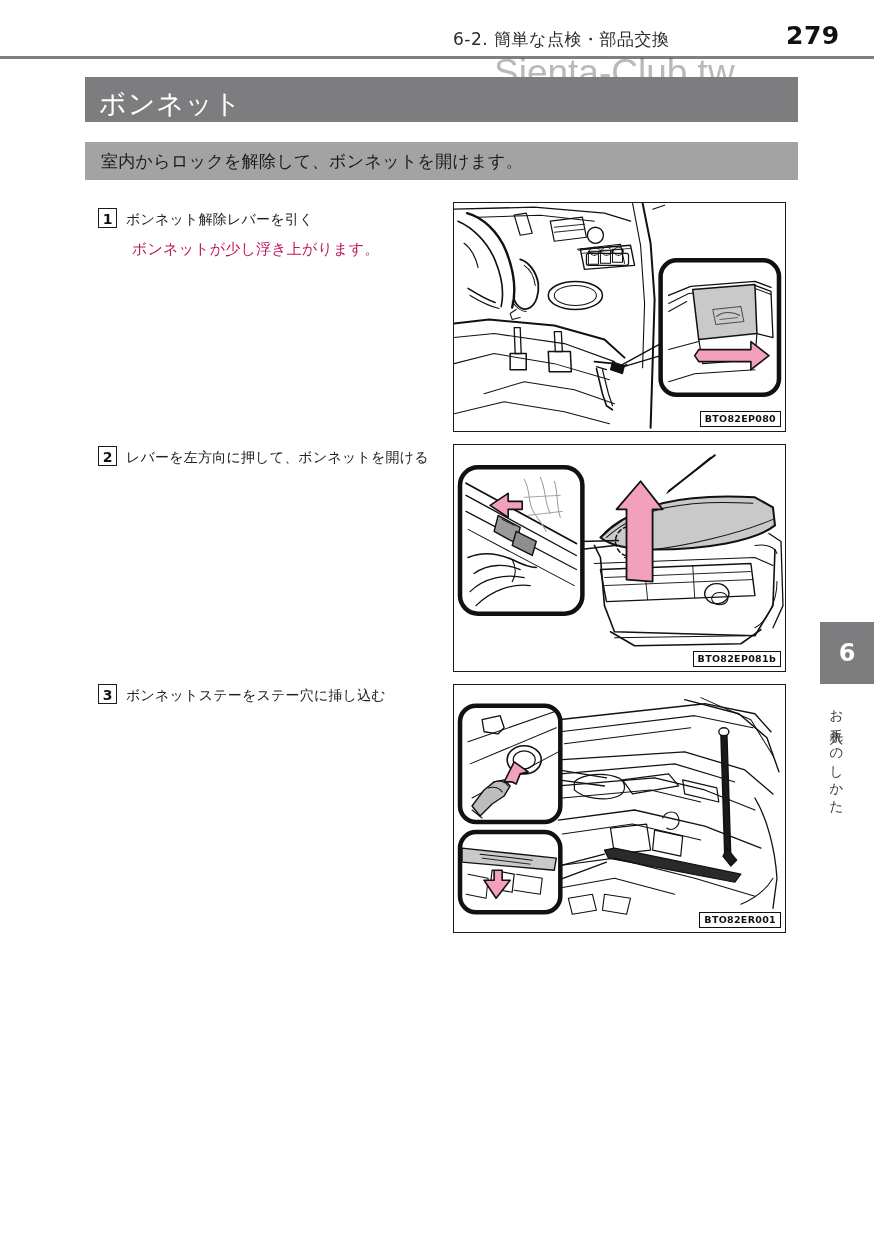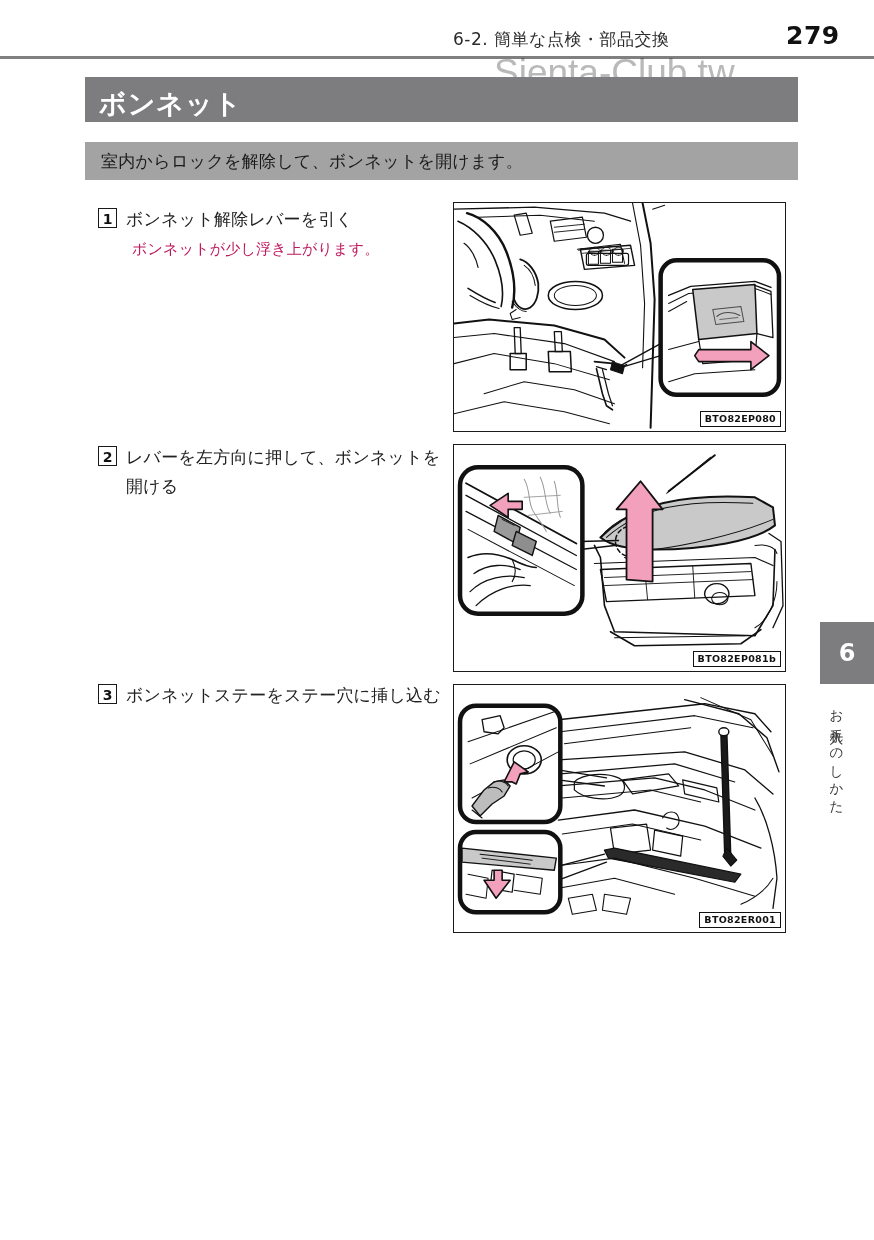--- a/index.html
+++ b/index.html
@@ -75,21 +75,21 @@
     height: 45px;
     background: #7d7d80;
     z-index: 45;
   }
   #title-bar-text {
     position: absolute;
     left: 14px;
     top: 9px;
     color: #ffffff;
     font-size: 27px;
-    font-weight: bold;
+    font-weight: normal;
     letter-spacing: 1px;
   }
 
   
   #subtitle-bar {
     position: absolute;
     left: 85px;
     top: 142px;
     width: 713px;
     height: 38px;
@@ -118,21 +118,21 @@
     line-height: 20px;
     text-align: center;
     color: #111;
     box-sizing: border-box;
   }
   .step-text {
     position: absolute;
     left: 28px;
     top: 0;
     width: 320px;
-    font-size: 17px;
+    font-size: 14px;
     line-height: 29px;
     color: #222;
     letter-spacing: 0.2px;
   }
   .step-sub {
     position: absolute;
     left: 34px;
     width: 320px;
     font-size: 15px;
     line-height: 22px;

